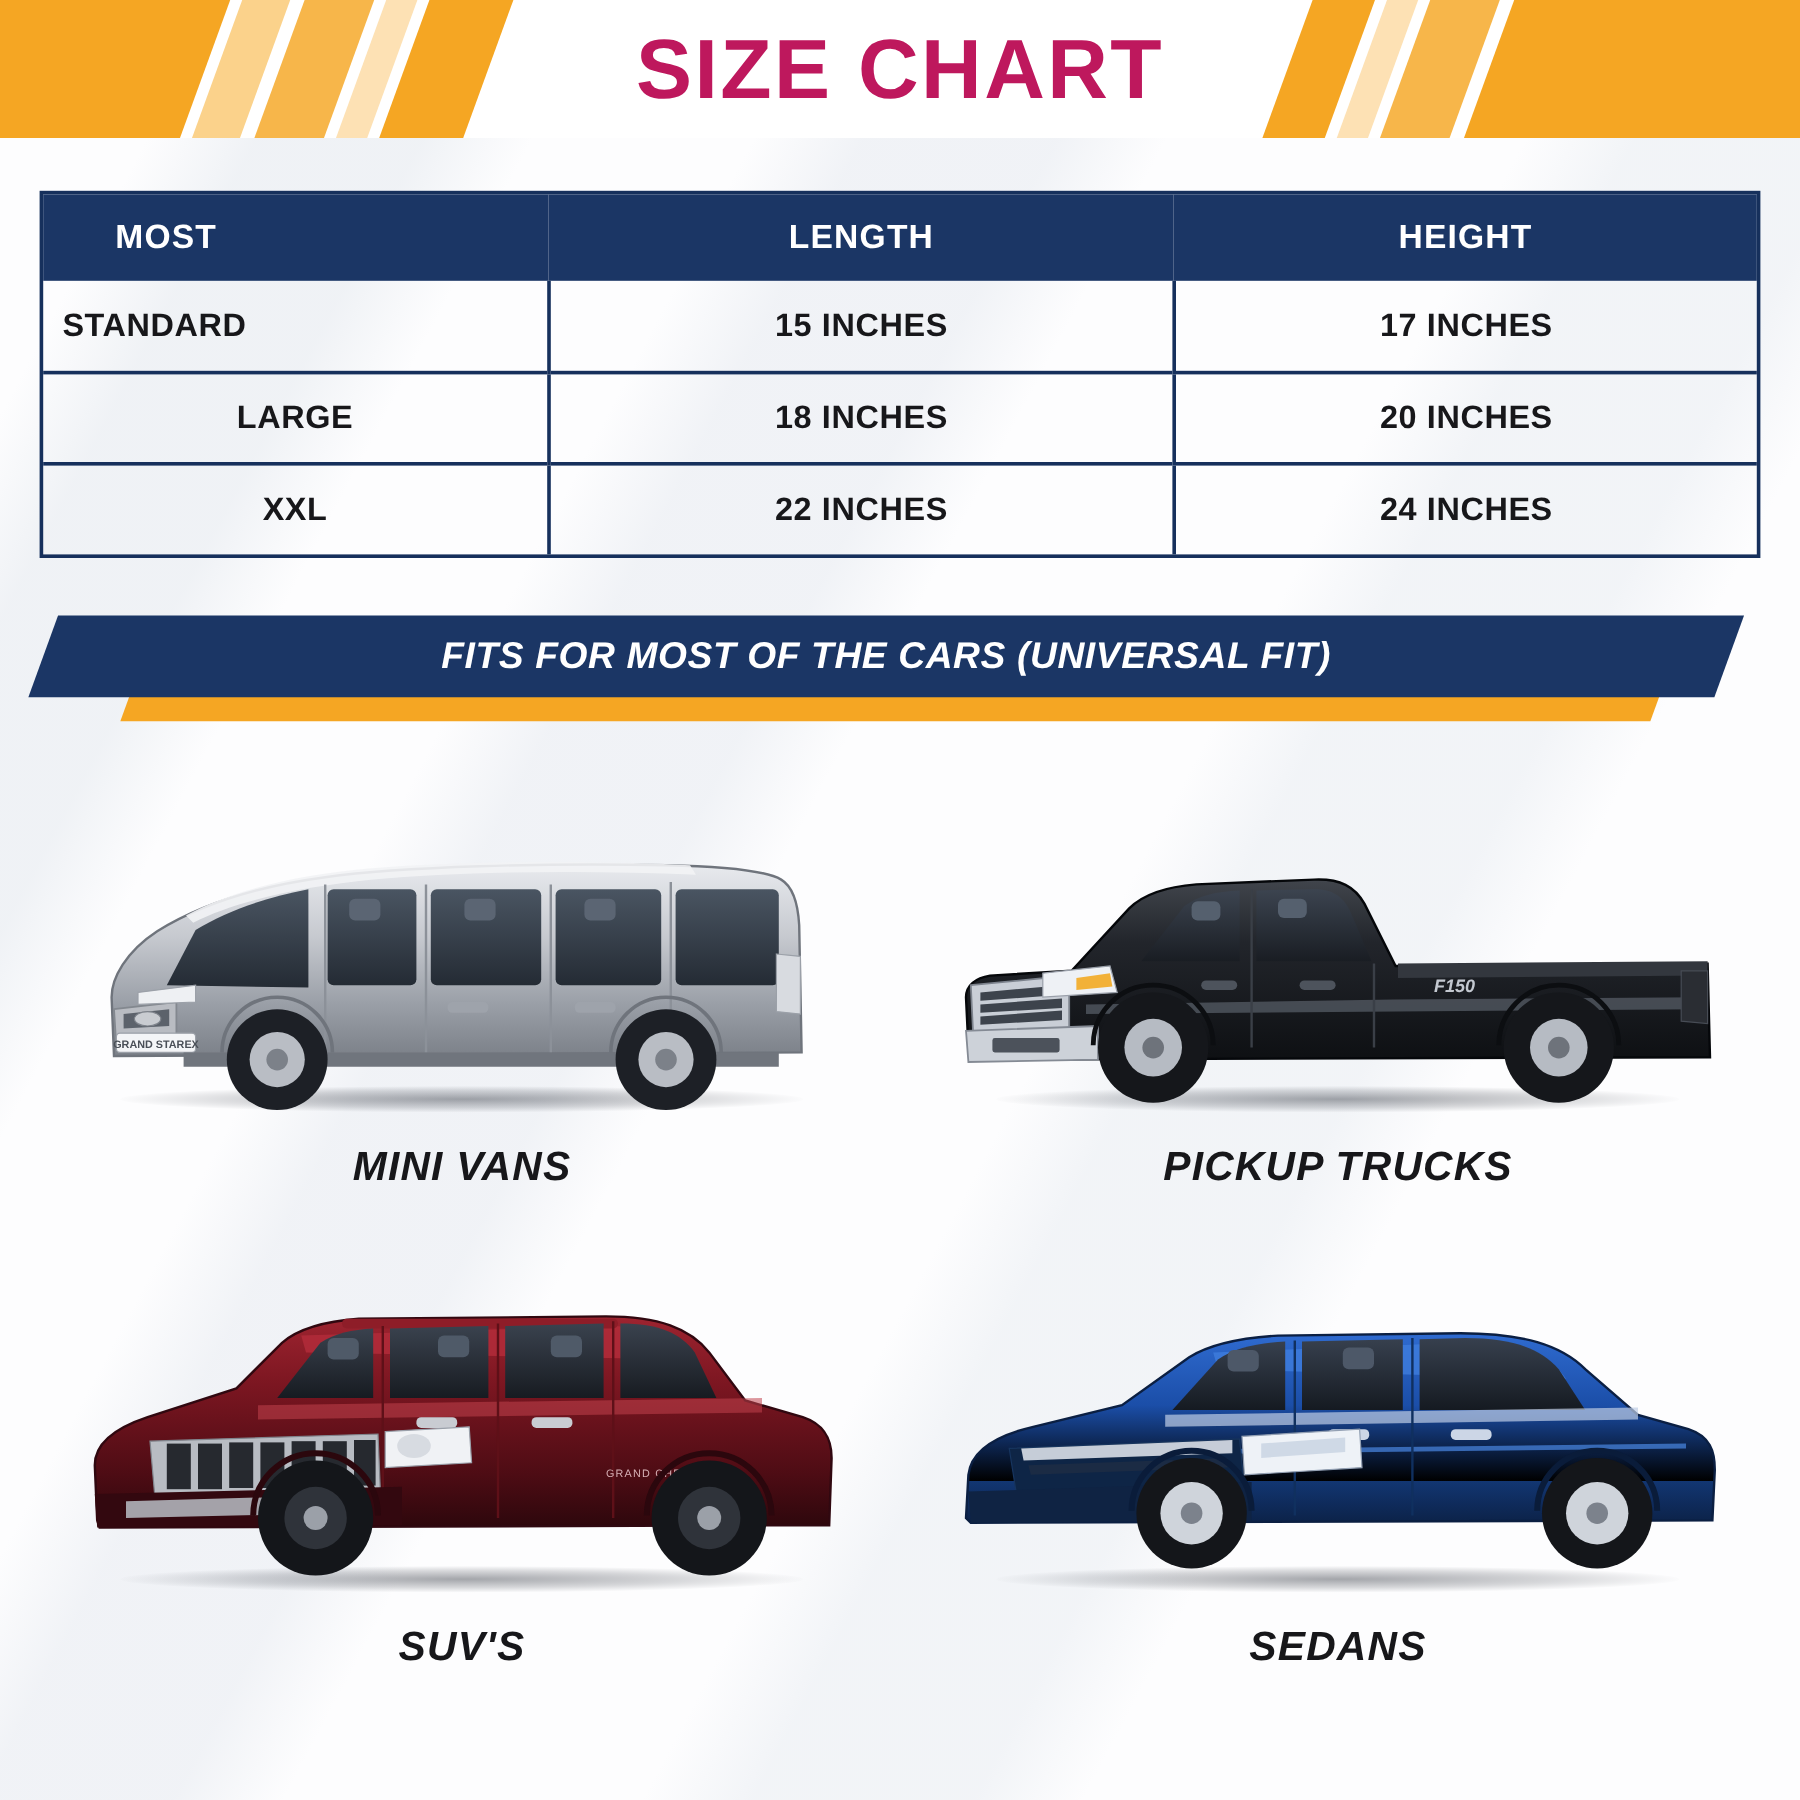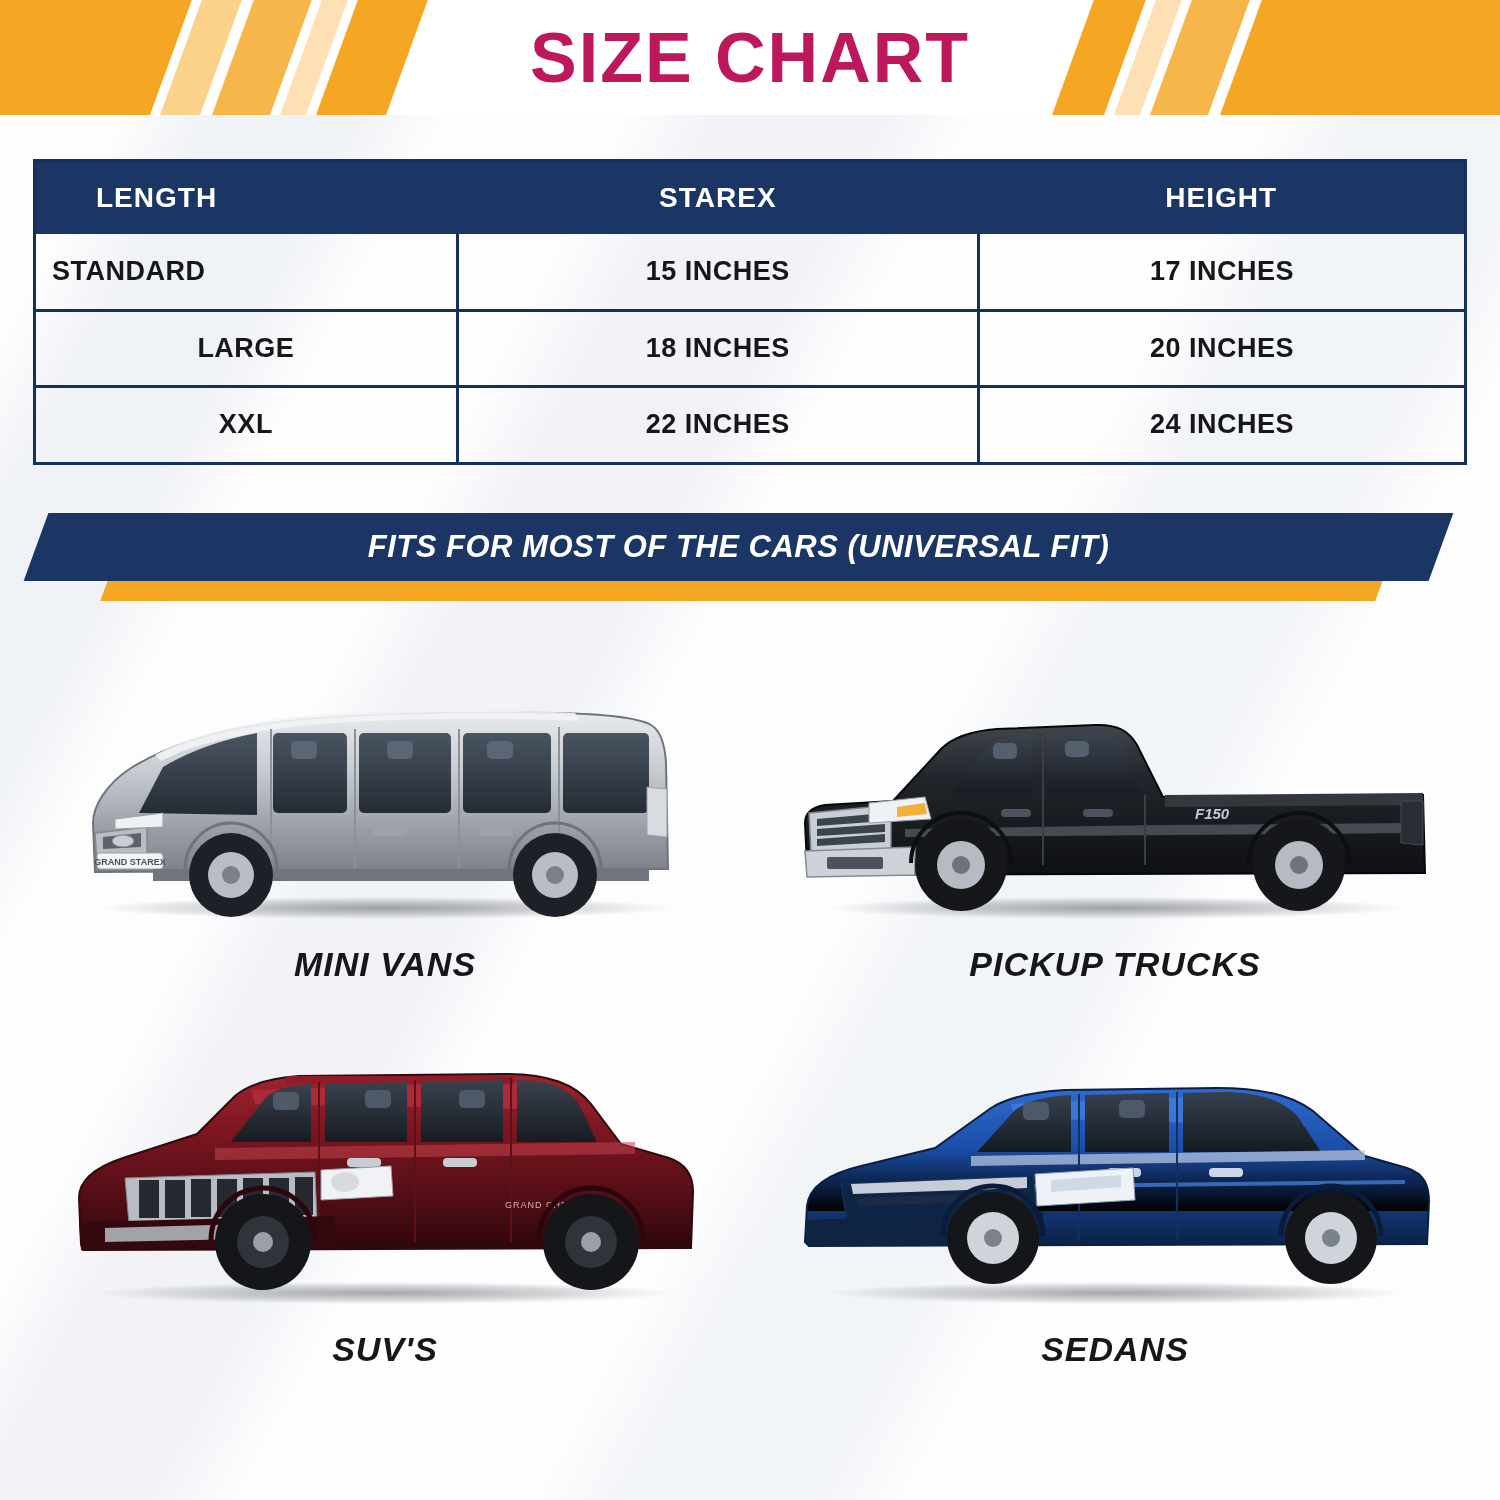--- a/index.html
+++ b/index.html
@@ -140,21 +140,21 @@
     margin: 14px 20px 0 20px;
     display: grid;
     grid-template-columns: 1fr 1fr;
     grid-template-rows: 355px 400px;
   }
   .cell {
     position: relative;
     display: flex;
     flex-direction: column;
     align-items: center;
-    justify-content: flex-start;
+    justify-content: flex-end;
   }
   .veh-art {
     position: relative;
     width: 100%;
     height: 290px;
   }
   .cell-label {
     font-size: 34px;
     font-weight: bold;
     font-style: italic;
@@ -196,22 +196,22 @@
       <div class="stripe" style="left:1170px; width:58px; background:#f7b64a;"></div>
       <div class="stripe" style="left:1240px; width:340px; background:#f5a623;"></div>
     </div>
     <div class="title">SIZE CHART</div>
   </div>
 
   <div class="table-wrap">
     <table>
       <thead>
         <tr>
-          <th class="col-sizes">LENGTH</th>
-          <th class="col-length">STAREX</th>
+          <th class="col-sizes">MOST</th>
+          <th class="col-length">LENGTH</th>
           <th class="col-height">HEIGHT</th>
         </tr>
       </thead>
       <tbody>
         <tr>
           <td class="sizes-cell">STANDARD</td>
           <td>15 INCHES</td>
           <td>17 INCHES</td>
         </tr>
         <tr>

